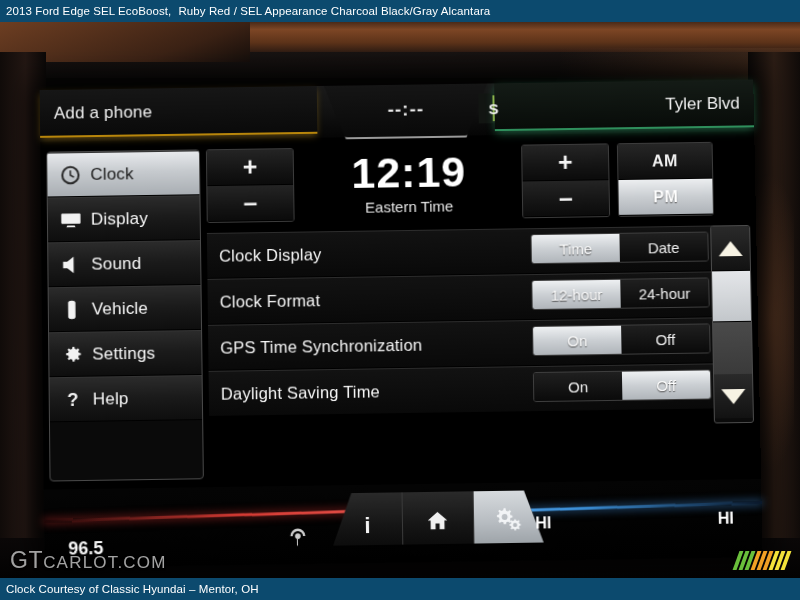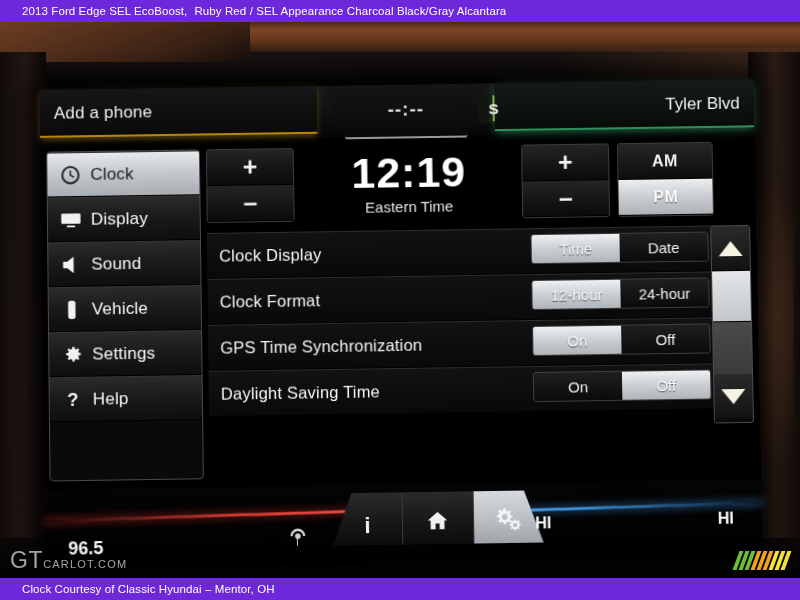--- a/index.html
+++ b/index.html
@@ -11,25 +11,25 @@
   }
   #page {
     position: relative;
     width: 800px; height: 600px;
     background: #000;
   }
 
   
   .caption-bar {
     position: absolute; left: 0; width: 800px;
-    background: #6d28d9;
+    background: #0c4a6e;
     color: #fff;
     font-size: 11.5px;
     display: flex; align-items: center;
-    padding-left: 22px;
+    padding-left: 6px;
     letter-spacing: .1px;
     white-space: nowrap;
   }
   #top-bar { top: 0; height: 22px; }
   #bottom-bar { bottom: 0; height: 22px; }
   #top-bar .sep { display: inline-block; width: 7px; }
 
   
   #photo {
     position: absolute; top: 22px; left: 0;
@@ -319,21 +319,21 @@
   .ft-tab.active .gear-svg { fill: #f2f4f6; }
 
   
   #watermark {
     position: absolute; left: 10px; bottom: 4px;
     color: rgba(225,225,225,.72);
     font-size: 23px; letter-spacing: .6px;
     text-shadow: 0 1px 2px rgba(0,0,0,.95);
     display: flex; align-items: baseline; text-align: center;
   }
-  #watermark .sm { font-size: 11px; letter-spacing: 1.2px; }
+  #watermark .sm { font-size: 17px; letter-spacing: 1.2px; }
   #stripes {
     position: absolute; right: 12px; bottom: 8px;
     display: flex; gap: 2px; height: 19px;
   }
   #stripes i {
     display: block; width: 4px; height: 19px;
     transform: skewX(-20deg);
   }
 </style>
 </head>

